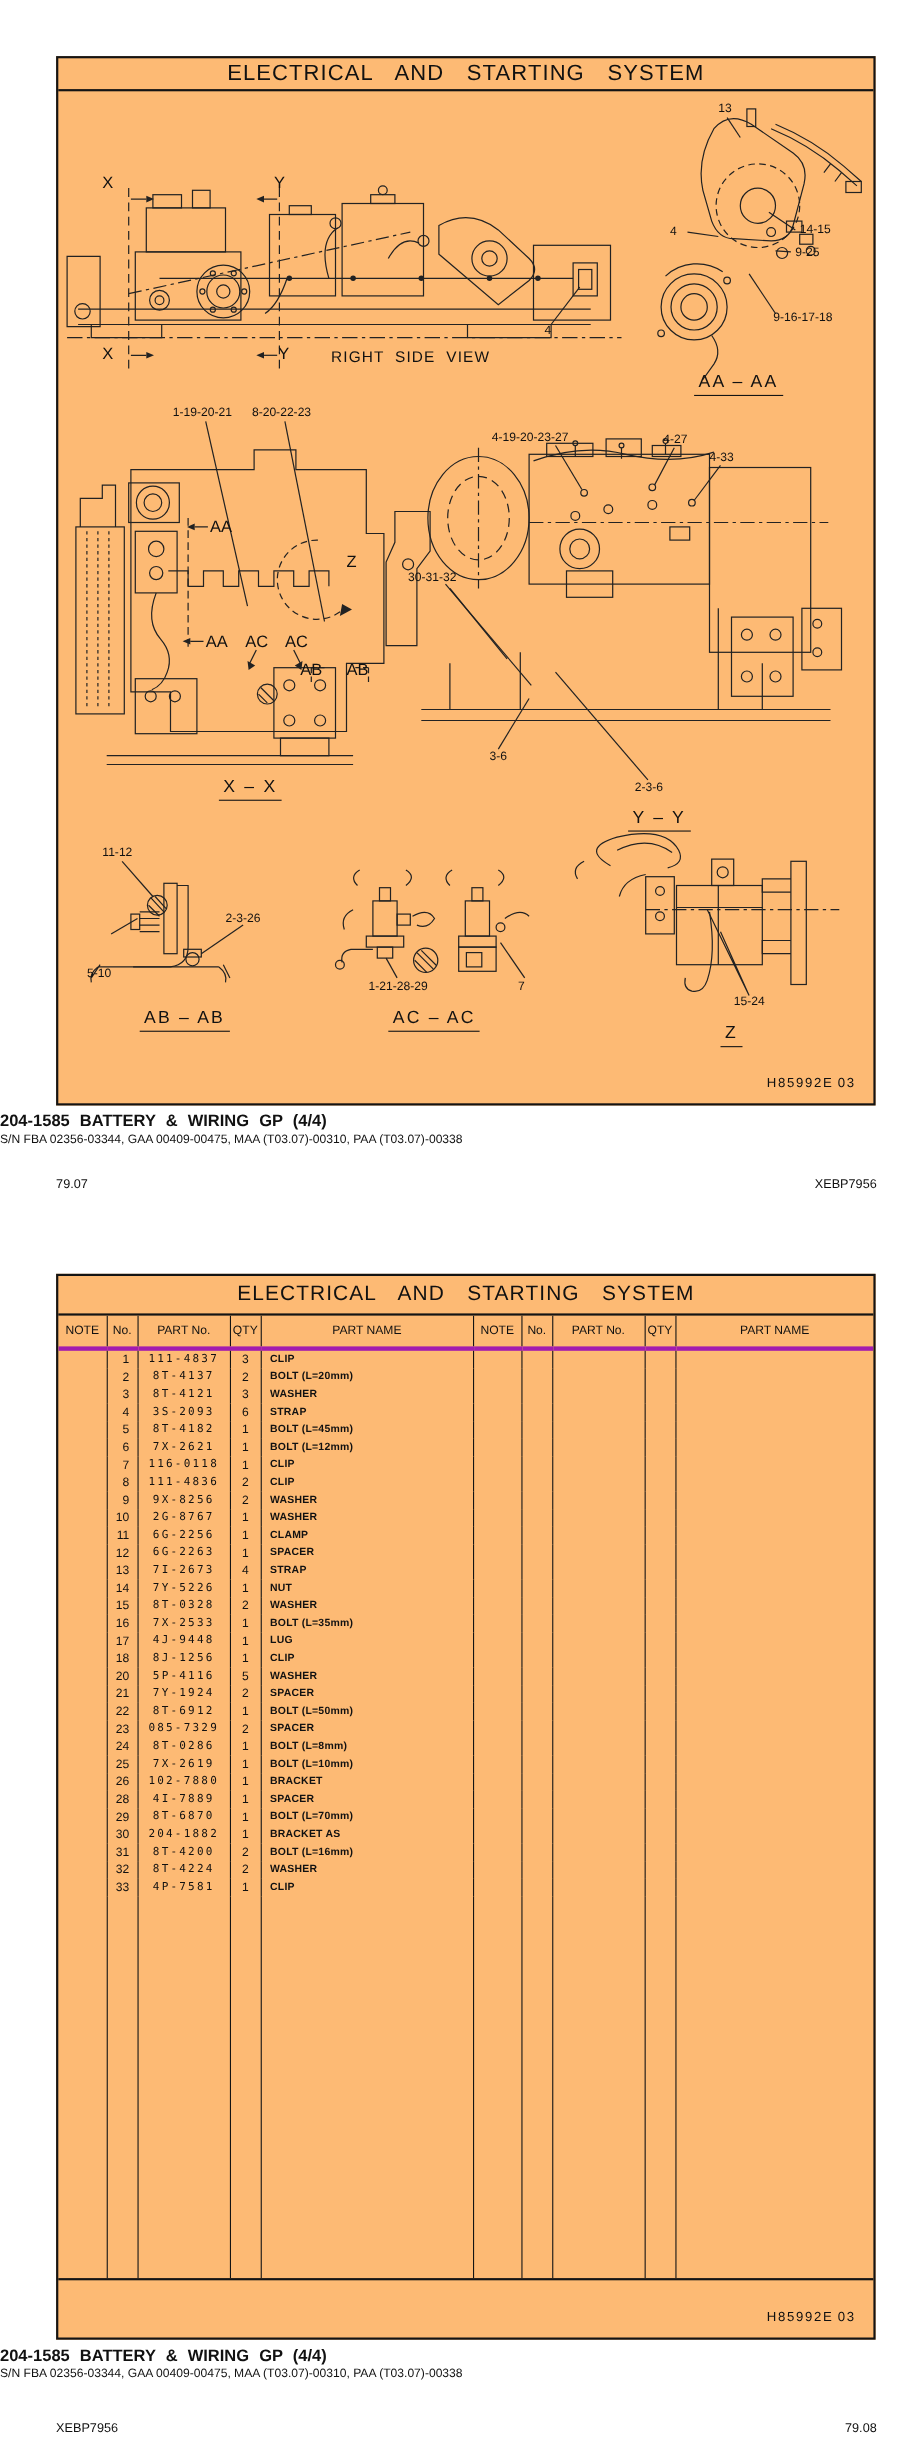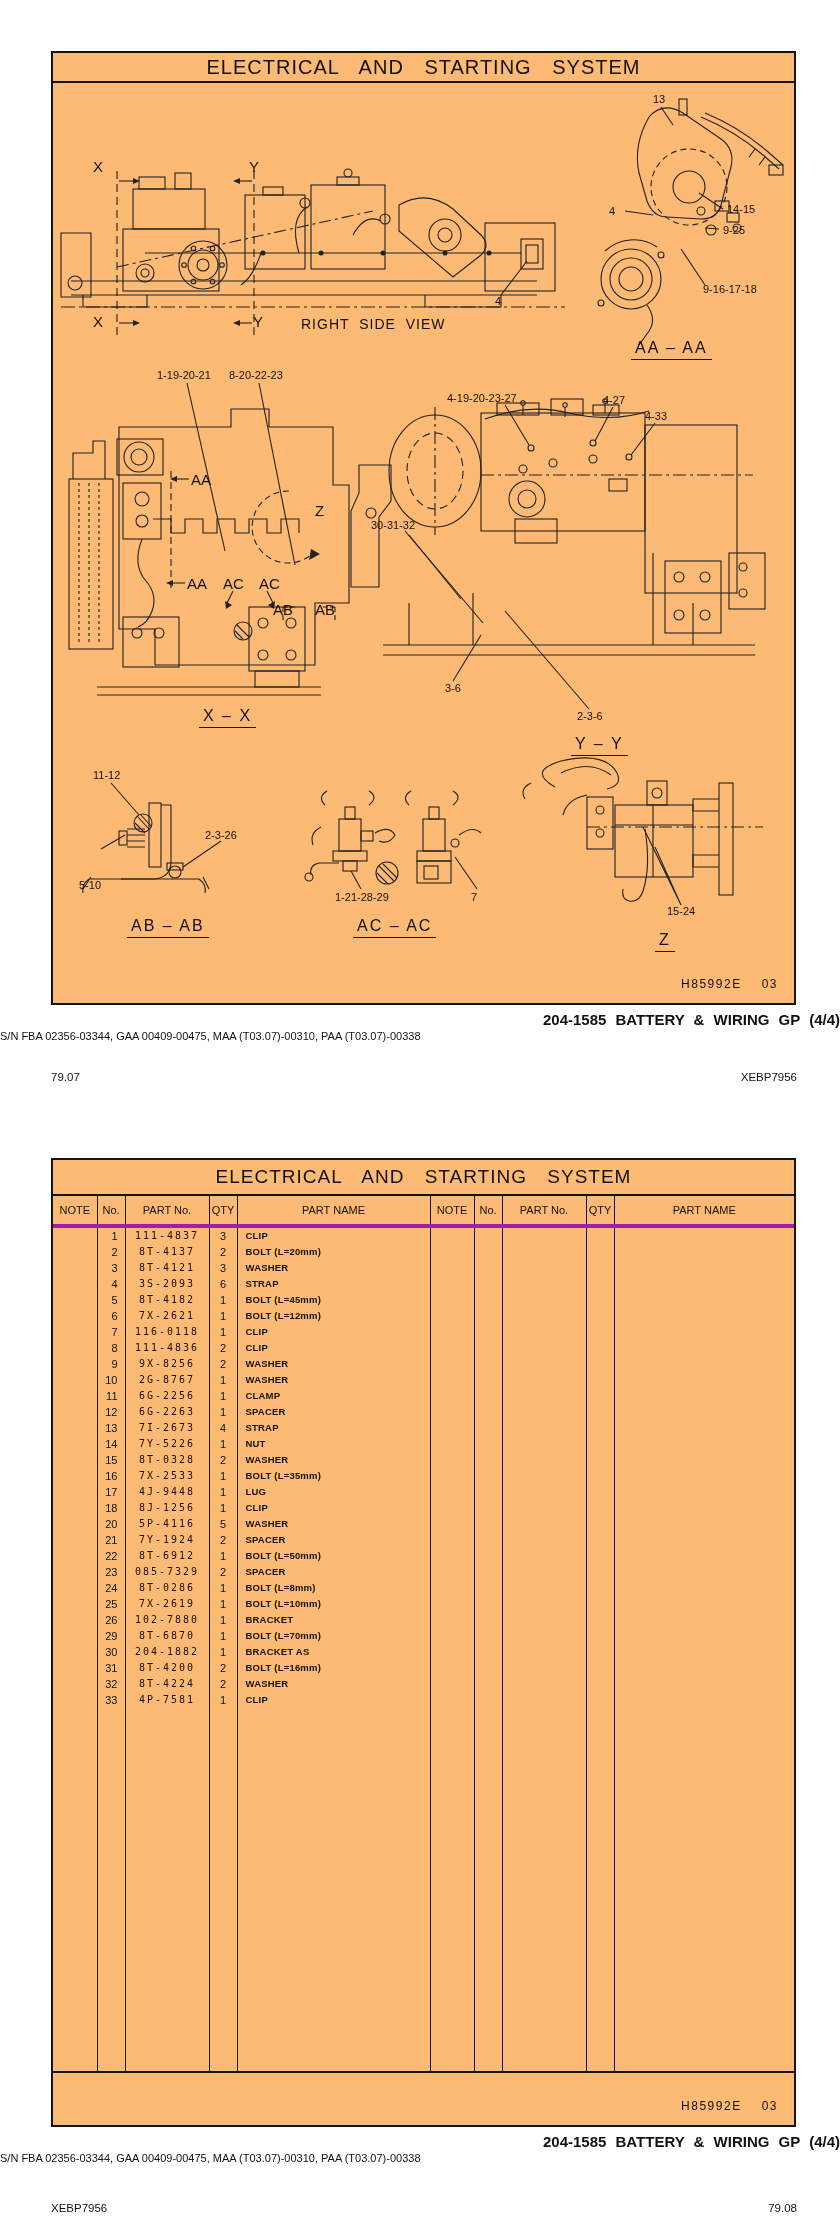--- a/index.html
+++ b/index.html
@@ -12,22 +12,22 @@
   #page1 .tbar{height:28px;}
   #page2 .tbar{height:34px;font-size:19px;}
   .art{position:absolute;left:0;top:30px;right:0;bottom:0;}
   .art svg{position:absolute;left:0;top:0;}
   .lbl{position:absolute;font-size:11px;line-height:1.1;white-space:nowrap;}
   .mark{position:absolute;font-size:15px;line-height:1;}
   .sec-cap{position:absolute;font-size:16px;letter-spacing:2px;border-bottom:1.5px solid #141414;
     padding:0 4px 2px;white-space:nowrap;}
   .view-cap{position:absolute;font-size:14px;letter-spacing:1px;word-spacing:5px;white-space:nowrap;}
   .hcode{position:absolute;right:16px;bottom:12px;font-size:12px;letter-spacing:1.5px;}
-  .hcode .rev{margin-left:20px;}
-  .cap1{position:absolute;left:0;width:840px;text-align:right;font-weight:bold;font-size:15px;word-spacing:5px;}
+  .hcode .rev{margin-left:4px;}
+  .cap1{position:absolute;left:0;width:840px;text-align:left;font-weight:bold;font-size:15px;word-spacing:5px;}
   .cap2{position:absolute;left:0;width:840px;font-size:11px;}
   .refrow{position:absolute;left:51px;width:746px;display:flex;justify-content:space-between;font-size:11.5px;}
   
   .twrap{position:absolute;left:0;right:0;top:36px;height:875px;border-bottom:2px solid #141414;overflow:hidden;}
   table{width:100%;height:100%;border-collapse:collapse;table-layout:fixed;}
   th,td{border-right:1px solid #141414;padding:0;overflow:hidden;}
   th:last-child,td:last-child{border-right:none;}
   thead th{border-bottom:4px solid #a21caf;height:28px;font-size:11px;font-weight:normal;text-align:center;}
   tbody td{height:16px;line-height:16px;font-size:11px;vertical-align:middle;}
   tr.filler td{height:auto;}
@@ -664,20 +664,32 @@
             <td class="c-qty">1</td>
             <td class="c-name">BRACKET</td>
             <td class="c-note"></td>
             <td class="c-no"></td>
             <td class="c-part"></td>
             <td class="c-qty"></td>
             <td class="c-name"></td>
           </tr>
           <tr>
             <td class="c-note"></td>
+            <td class="c-no">28</td>
+            <td class="c-part">4I-7889</td>
+            <td class="c-qty">1</td>
+            <td class="c-name">SPACER</td>
+            <td class="c-note"></td>
+            <td class="c-no"></td>
+            <td class="c-part"></td>
+            <td class="c-qty"></td>
+            <td class="c-name"></td>
+          </tr>
+          <tr>
+            <td class="c-note"></td>
             <td class="c-no">29</td>
             <td class="c-part">8T-6870</td>
             <td class="c-qty">1</td>
             <td class="c-name">BOLT (L=70mm)</td>
             <td class="c-note"></td>
             <td class="c-no"></td>
             <td class="c-part"></td>
             <td class="c-qty"></td>
             <td class="c-name"></td>
           </tr>

